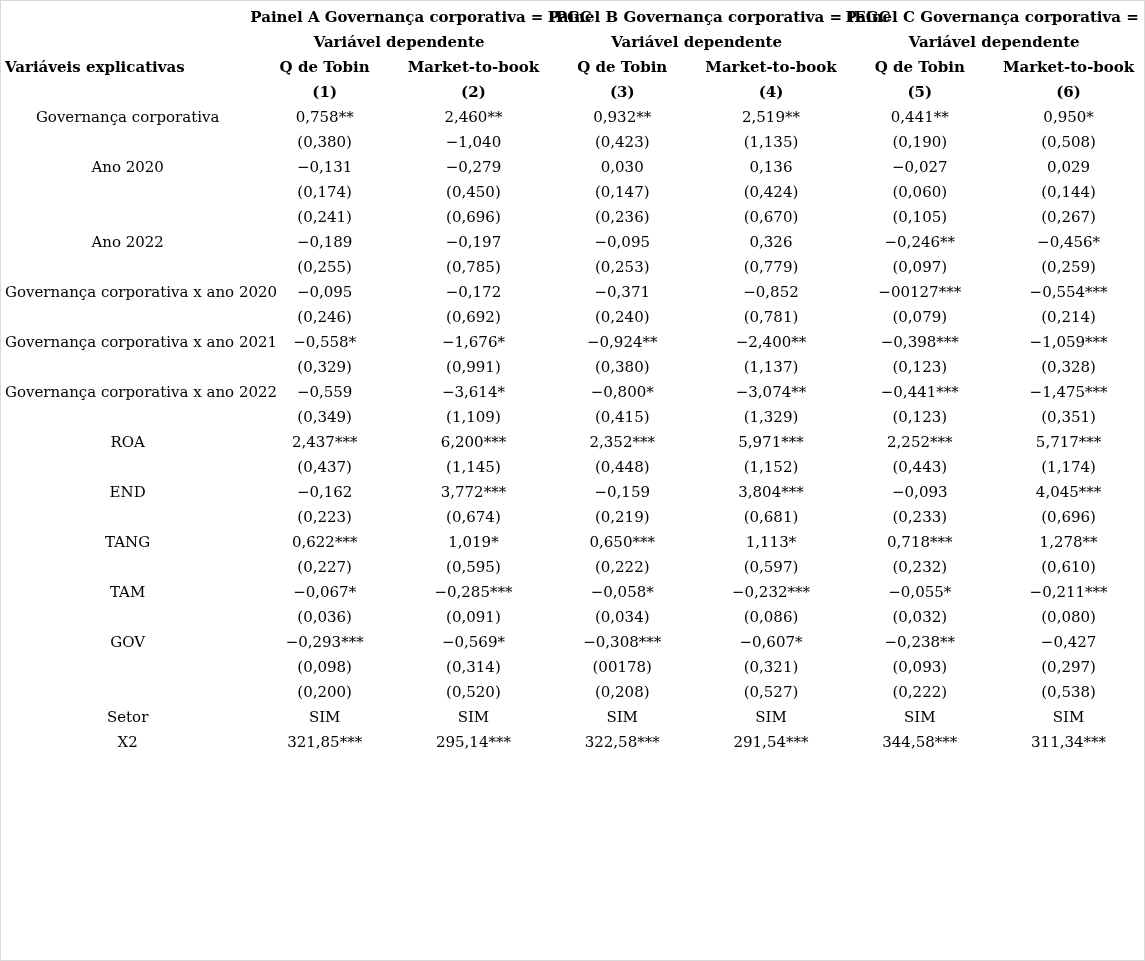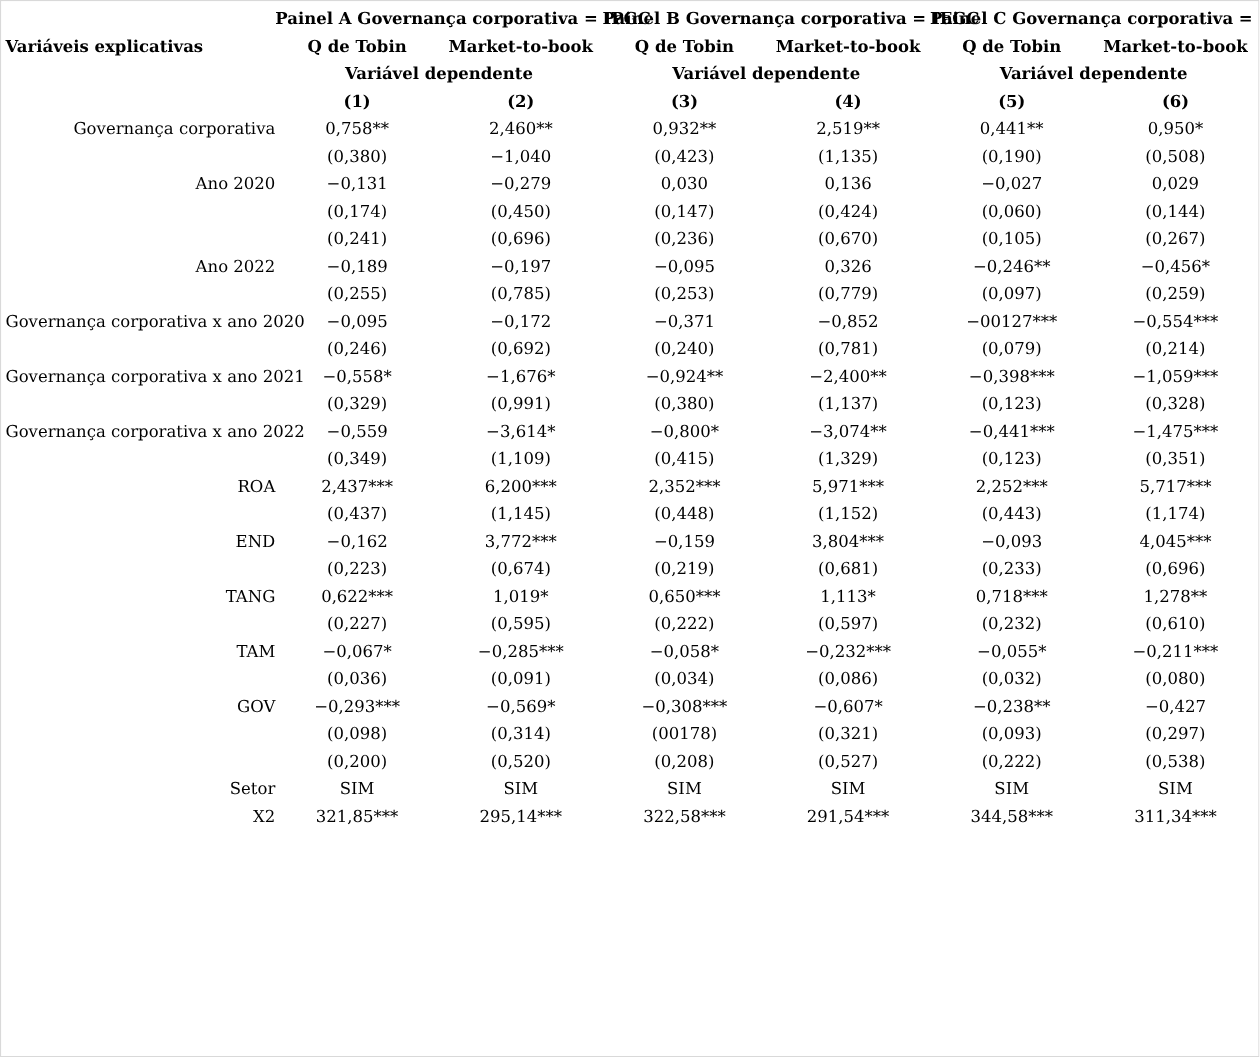--- a/index.html
+++ b/index.html
@@ -29,21 +29,21 @@
   table.reg-table td, table.reg-table th {
     padding: 0;
     height: 25px;
     font-size: 15px;
     line-height: 25px;
     white-space: nowrap;
     overflow: visible;
     font-weight: normal;
   }
   td.lbl, th.lbl {
-    text-align: right;
+    text-align: center;
     padding-left: 5px;
   }
   td.val, th.val {
     text-align: center;
   }
   tr.hdr th {
     font-weight: bold;
     text-align: center;
   }
   tr.hdr th.lbl {
@@ -65,33 +65,33 @@
         <col class="c-data">
     </colgroup>
     <thead>
       <tr class="hdr">
         <th class="lbl"></th>
         <th class="val" colspan="2">Painel A Governança corporativa = IPGC</th>
         <th class="val" colspan="2">Painel B Governança corporativa = IEGC</th>
         <th class="val" colspan="2">Painel C Governança corporativa = ISGC</th>
       </tr>
       <tr class="hdr">
+        <th class="lbl"></th>
+        <th class="val" colspan="2">Variável dependente</th>
+        <th class="val" colspan="2">Variável dependente</th>
+        <th class="val" colspan="2">Variável dependente</th>
+      </tr>
+      <tr class="hdr">
         <th class="lbl">Variáveis explicativas</th>
         <th class="val">Q de Tobin</th>
         <th class="val">Market-to-book</th>
         <th class="val">Q de Tobin</th>
         <th class="val">Market-to-book</th>
         <th class="val">Q de Tobin</th>
         <th class="val">Market-to-book</th>
-      </tr>
-      <tr class="hdr">
-        <th class="lbl"></th>
-        <th class="val" colspan="2">Variável dependente</th>
-        <th class="val" colspan="2">Variável dependente</th>
-        <th class="val" colspan="2">Variável dependente</th>
       </tr>
       <tr class="hdr">
         <th class="lbl"></th>
         <th class="val">(1)</th>
         <th class="val">(2)</th>
         <th class="val">(3)</th>
         <th class="val">(4)</th>
         <th class="val">(5)</th>
         <th class="val">(6)</th>
       </tr>

